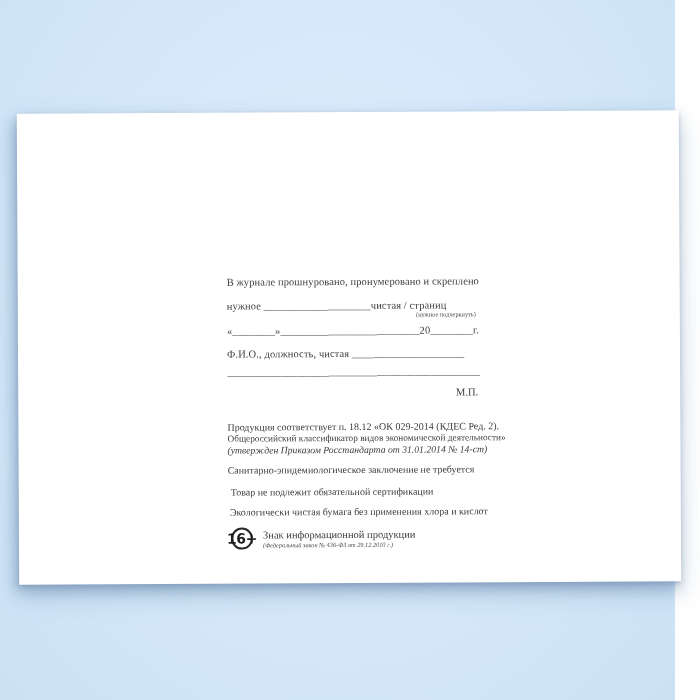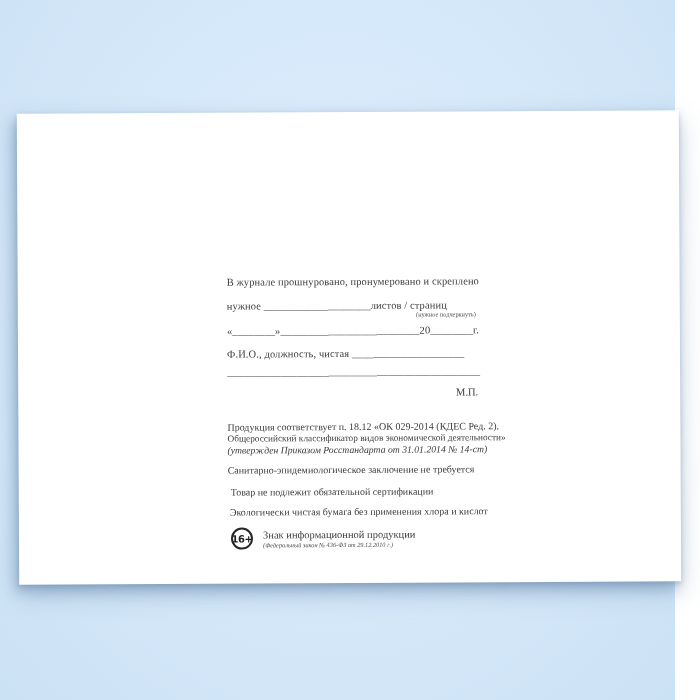--- a/index.html
+++ b/index.html
@@ -85,21 +85,21 @@
   .badge {
     width: 18px;
     height: 18px;
     border: 2px solid #272727;
     border-radius: 50%;
     display: flex;
     align-items: center;
     justify-content: center;
     font-family: "DejaVu Sans", sans-serif;
     font-weight: bold;
-    font-size: 10px;
+    font-size: 14px;
     letter-spacing: -0.4px;
     color: #1e1e1e;
     flex: 0 0 auto;
     background: #ffffff;
   }
   .infotext { margin-left: 10px; }
   .infolabel {
     font-size: 10.5px;
     line-height: 12px;
     margin-top: 2px;
@@ -115,21 +115,21 @@
 </style>
 </head>
 <body>
 
 <div class="bg">
   <div class="paper">
     <div class="content">
 
       <div class="main">В журнале прошнуровано, пронумеровано и скреплено</div>
 
-      <div class="main seal"><span>нужное </span><span>____________________</span><span>листов / страниц</span></div>
+      <div class="main seal"><span>нужное </span><span>____________________</span><span>чистая / страниц</span></div>
 
       <div class="note">(нужное подчеркнуть)</div>
 
       <div class="main date">«________»__________________________20________г.</div>
 
       <div class="main fio"><span>Ф.И.О., должность, чистая </span><span>_____________________</span></div>
 
       <div class="main sig">________________________________________________</div>
 
       <div class="mp">М.П.</div>

